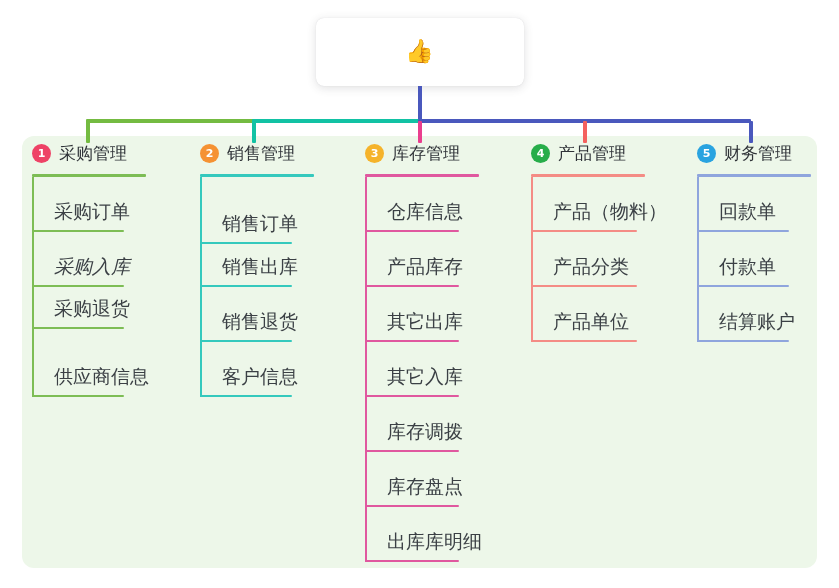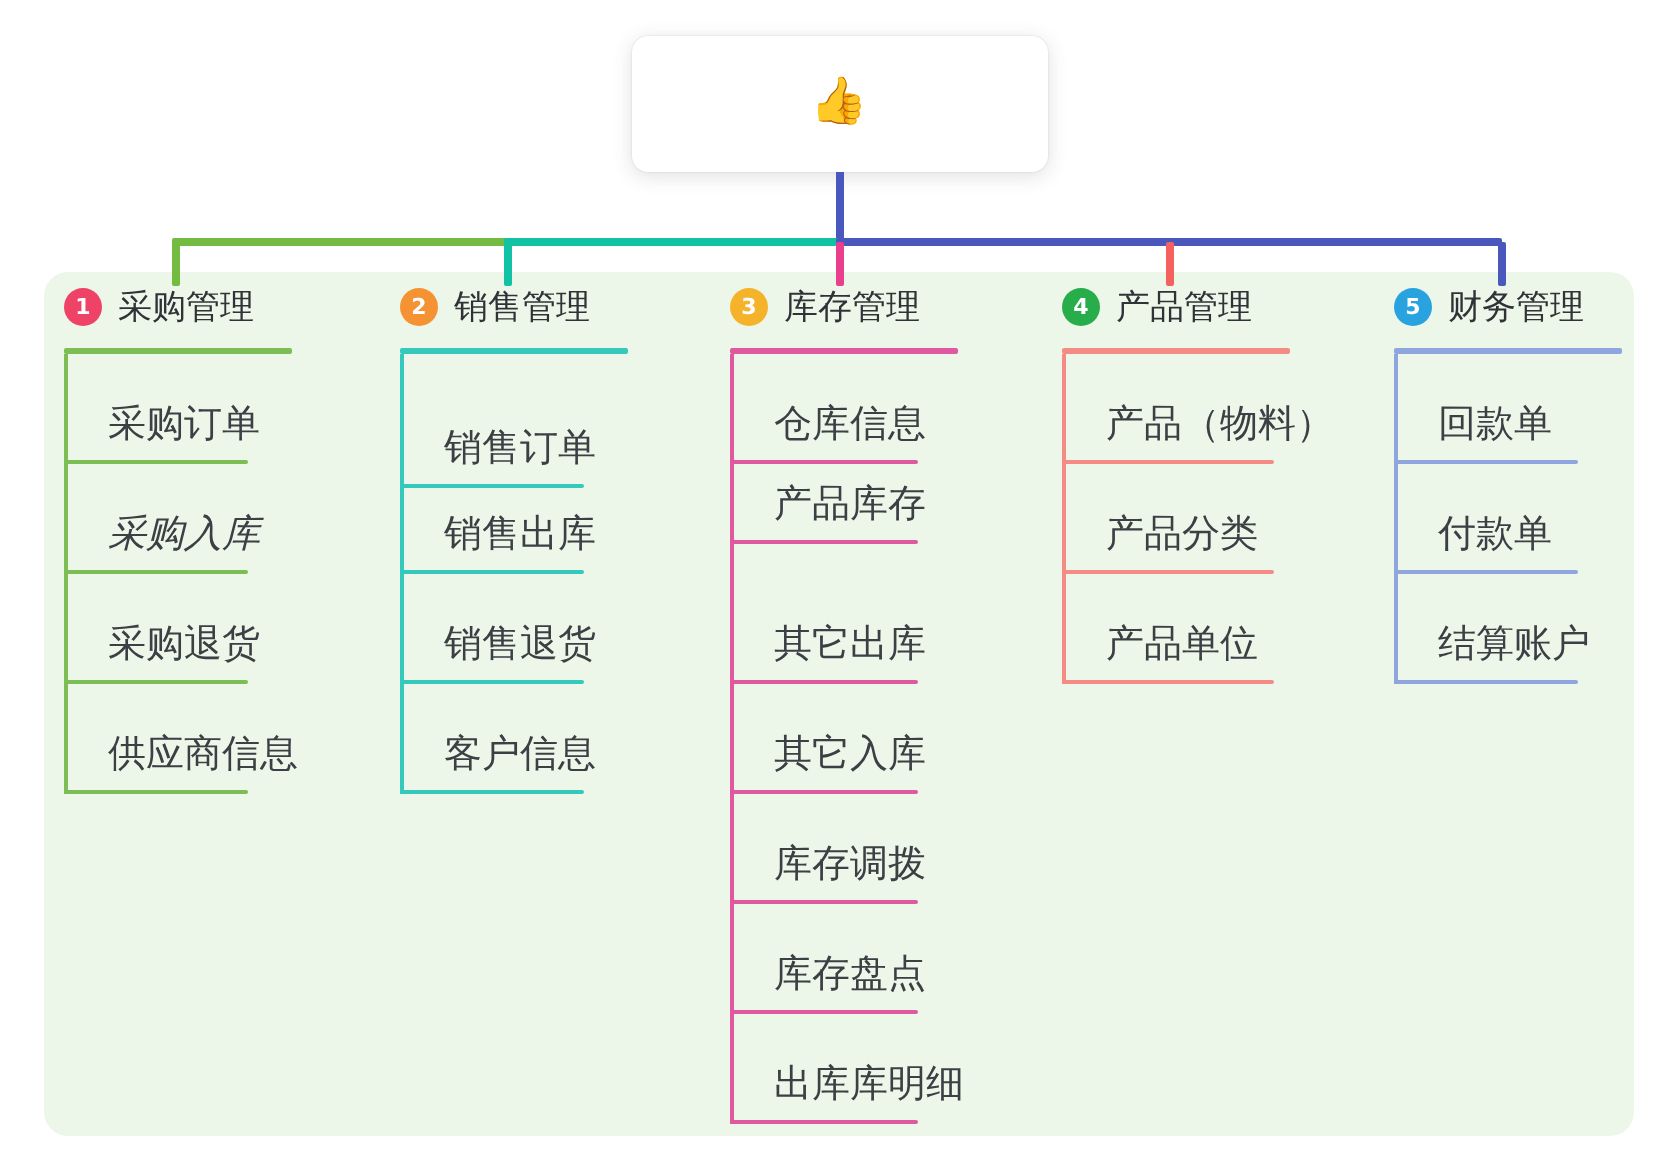--- a/index.html
+++ b/index.html
@@ -94,21 +94,21 @@
         <div class="head-rule" style="top: 38px; width: 114px; background: rgb(125, 189, 85);"></div>
         <div class="spine" style="top: 41px; height: 220px; background: rgb(125, 189, 85);"></div>
         <div class="leaf" style="top: 41px; height: 55px; width: 122px;">
           <span class="leaf-text">采购订单</span>
           <div class="leaf-rule" style="width: 92px; background: rgb(125, 189, 85);"></div>
         </div>
         <div class="leaf" style="top: 96px; height: 55px; width: 122px; font-style: italic;">
           <span class="leaf-text">采购入库</span>
           <div class="leaf-rule" style="width: 92px; background: rgb(125, 189, 85);"></div>
         </div>
-        <div class="leaf" style="top: 151px; height: 55px; width: 122px; padding-left: 12px;">
+        <div class="leaf" style="top: 138px; height: 55px; width: 122px; padding-left: 12px;">
           <span class="leaf-text">采购退货</span>
           <div class="leaf-rule" style="width: 92px; background: rgb(125, 189, 85);"></div>
         </div>
         <div class="leaf" style="top: 206px; height: 55px; width: 122px;">
           <span class="leaf-text">供应商信息</span>
           <div class="leaf-rule" style="width: 92px; background: rgb(125, 189, 85);"></div>
         </div>
       </div>
       <div class="col" style="left: 200px;">
         <div class="col-head">
@@ -138,21 +138,21 @@
         <div class="col-head">
           <span class="badge" style="background: rgb(245, 179, 43);">3</span>
           <span class="col-title">库存管理</span>
         </div>
         <div class="head-rule" style="top: 38px; width: 114px; background: rgb(224, 88, 159);"></div>
         <div class="spine" style="top: 41px; height: 385px; background: rgb(224, 88, 159);"></div>
         <div class="leaf" style="top: 41px; height: 55px; width: 124px;">
           <span class="leaf-text">仓库信息</span>
           <div class="leaf-rule" style="width: 94px; background: rgb(224, 88, 159);"></div>
         </div>
-        <div class="leaf" style="top: 96px; height: 40px; width: 124px;">
+        <div class="leaf" style="top: 96px; height: 55px; width: 124px;">
           <span class="leaf-text">产品库存</span>
           <div class="leaf-rule" style="width: 94px; background: rgb(224, 88, 159);"></div>
         </div>
         <div class="leaf" style="top: 151px; height: 55px; width: 124px;">
           <span class="leaf-text">其它出库</span>
           <div class="leaf-rule" style="width: 94px; background: rgb(224, 88, 159);"></div>
         </div>
         <div class="leaf" style="top: 206px; height: 55px; width: 124px;">
           <span class="leaf-text">其它入库</span>
           <div class="leaf-rule" style="width: 94px; background: rgb(224, 88, 159);"></div>

